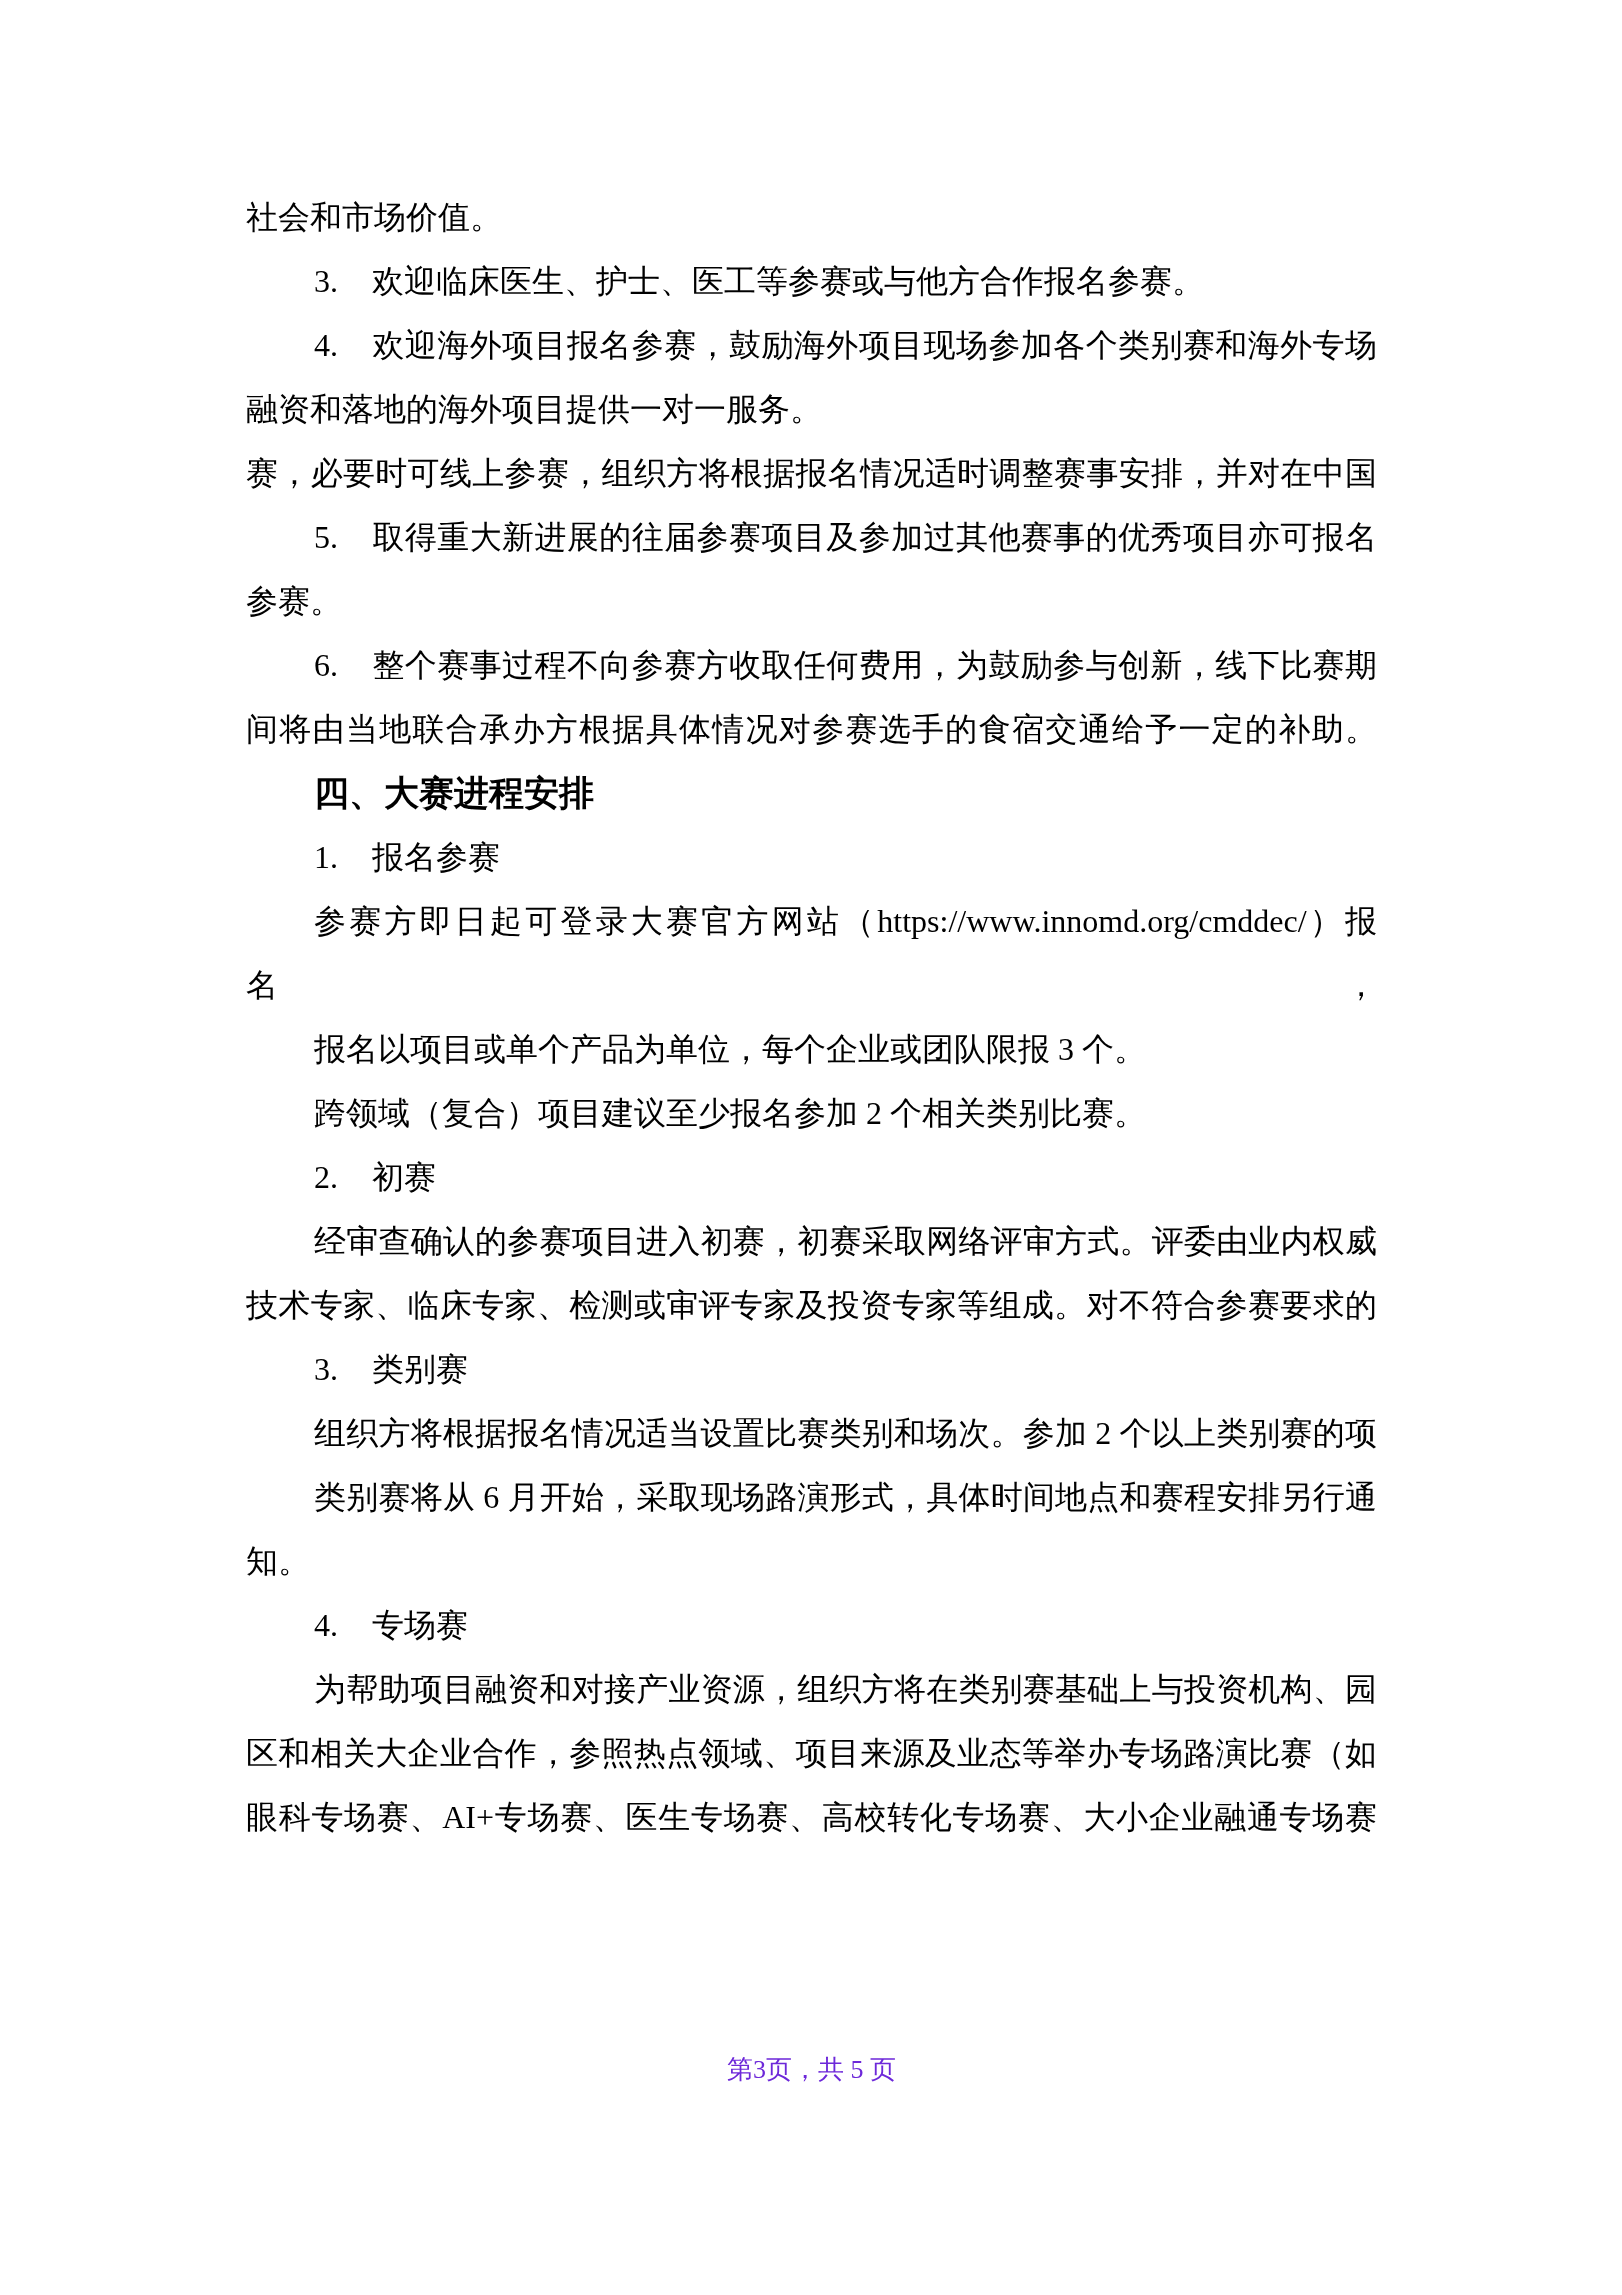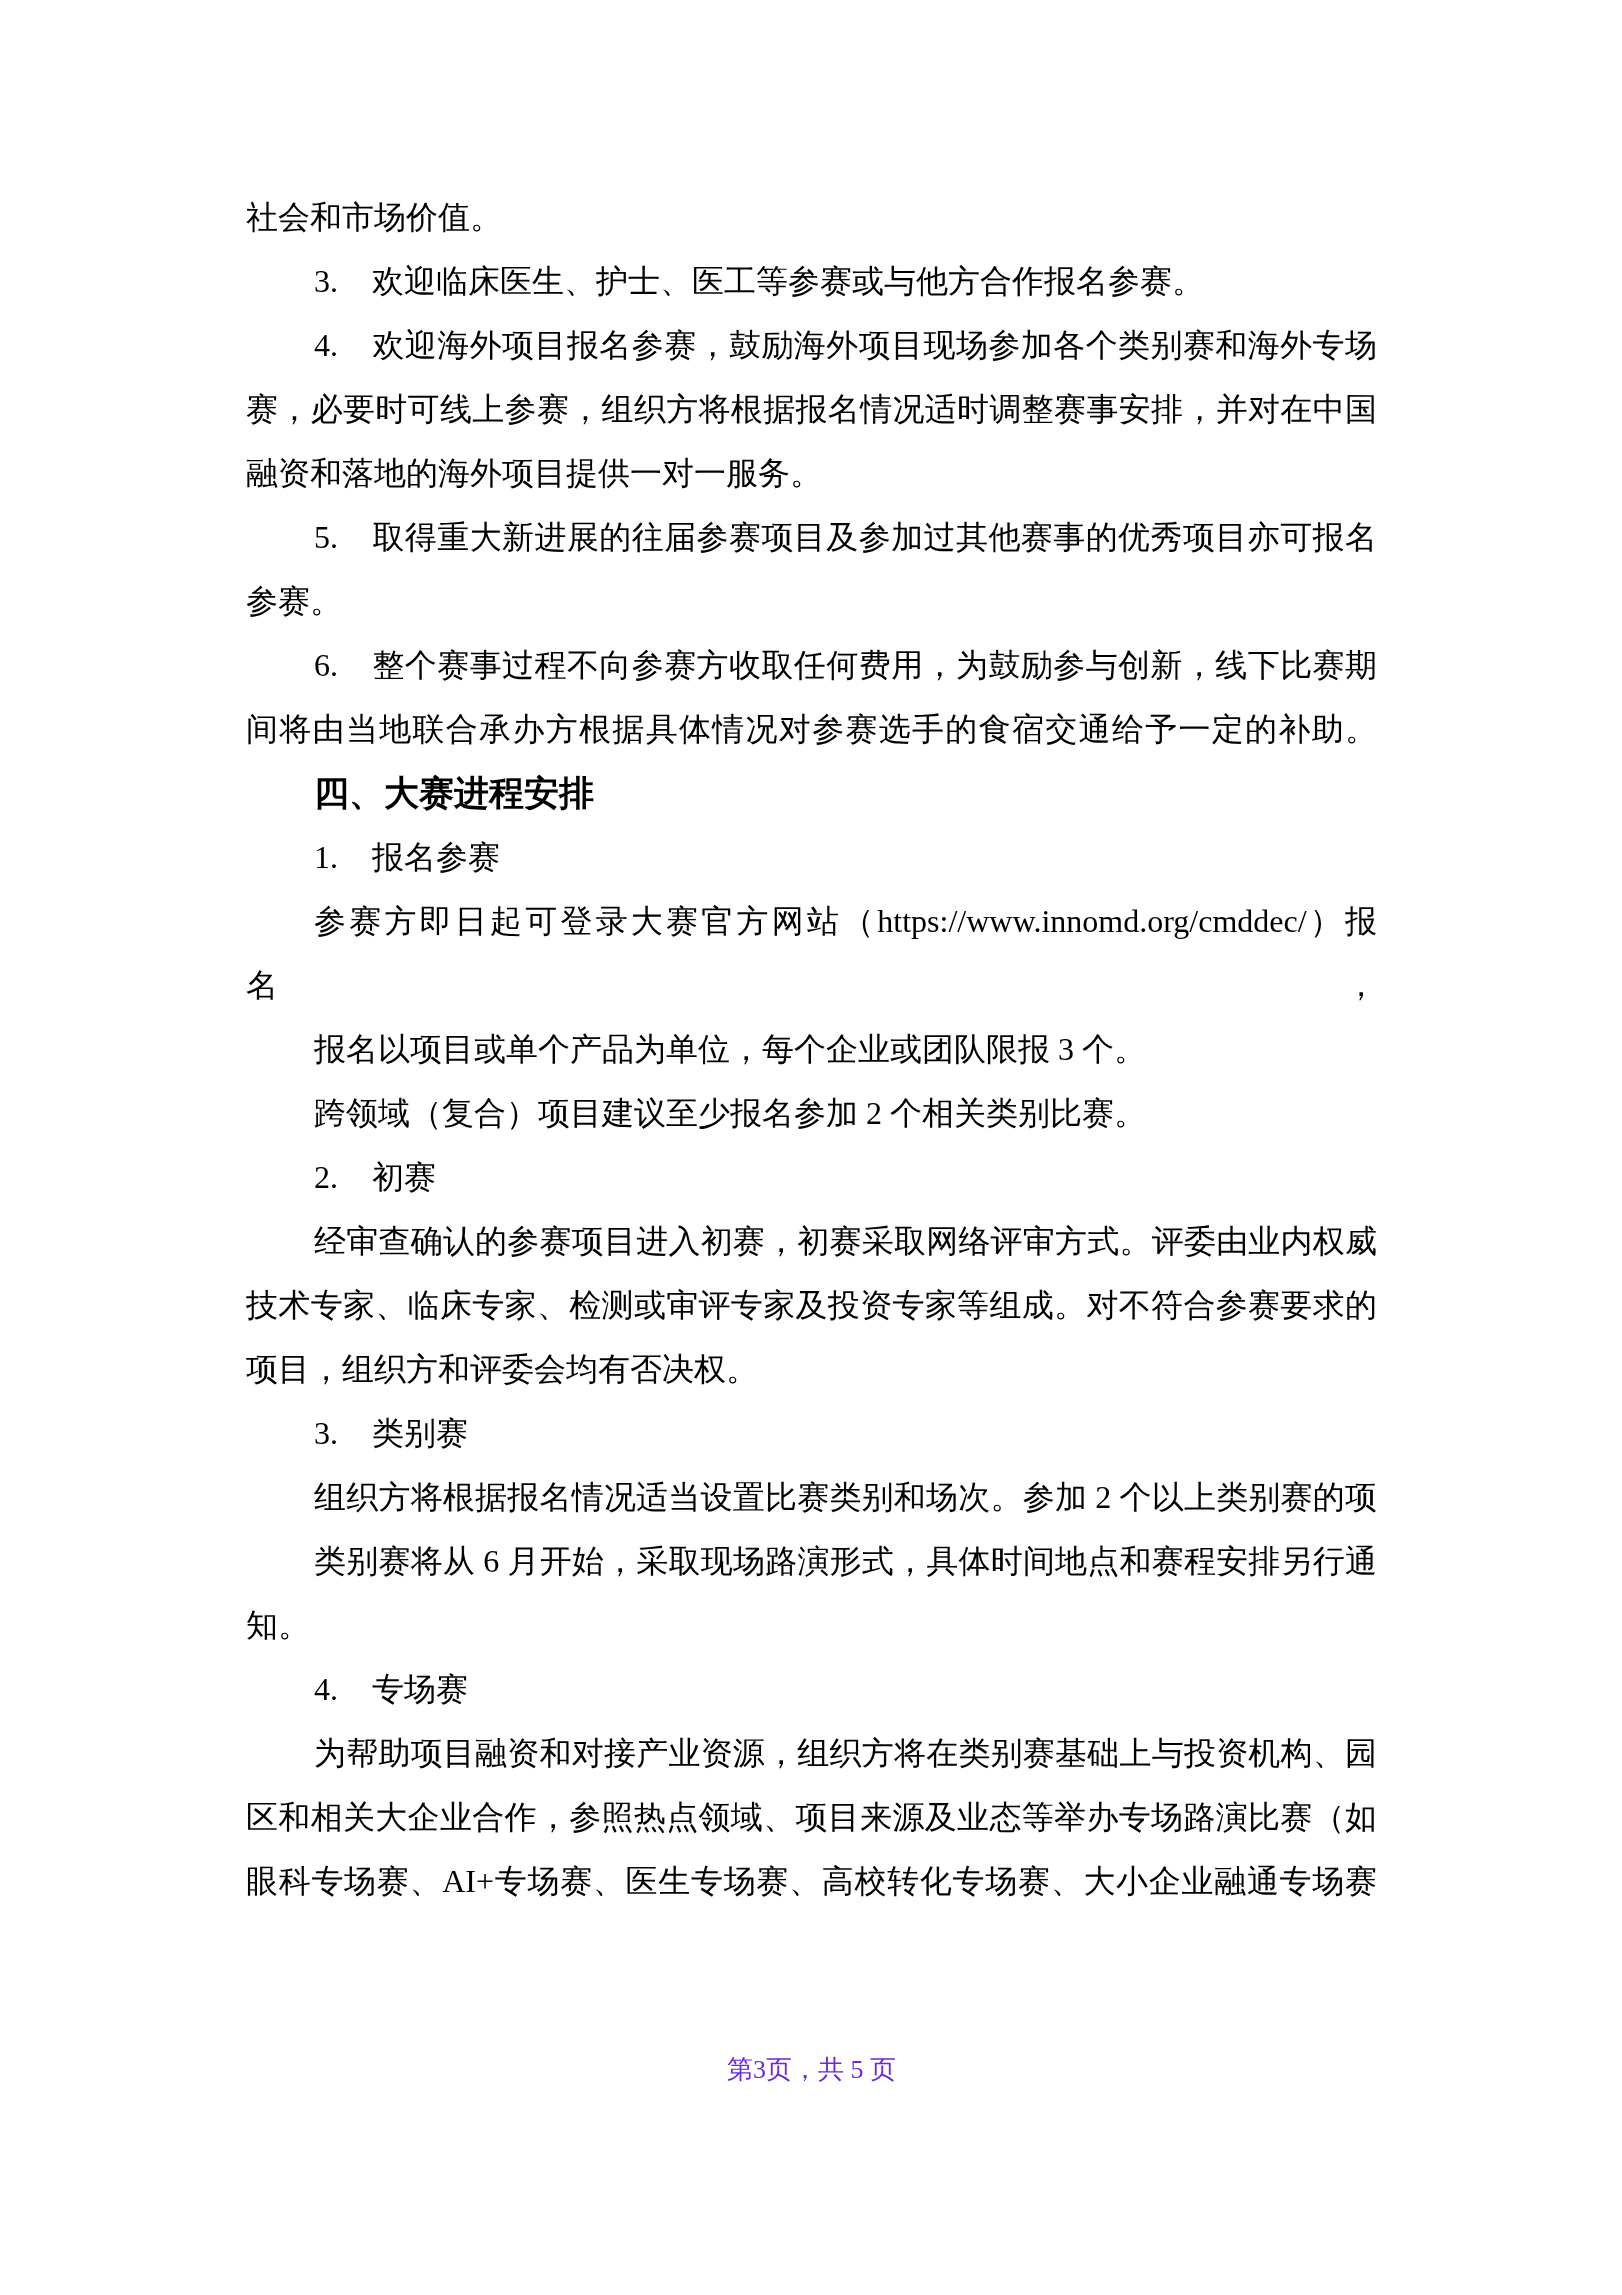--- a/index.html
+++ b/index.html
@@ -72,23 +72,23 @@
 
 <div class="page">
   <div class="content">
 
     <div class="line">社会和市场价值。</div>
 
     <div class="line num-line"><span class="num">3.</span><span>欢迎临床医生、护士、医工等参赛或与他方合作报名参赛。</span></div>
 
     <div class="line num-line fill"><span class="num">4.</span><span>欢迎海外项目报名参赛，鼓励海外项目现场参加各个类别赛和海外专场</span></div>
 
+    <div class="line">融资和落地的海外项目提供一对一服务。</div>
+
     <div class="line fill">赛，必要时可线上参赛，组织方将根据报名情况适时调整赛事安排，并对在中国</div>
-
-    <div class="line">融资和落地的海外项目提供一对一服务。</div>
 
     <div class="line num-line fill"><span class="num">5.</span><span>取得重大新进展的往届参赛项目及参加过其他赛事的优秀项目亦可报名</span></div>
 
     <div class="line">参赛。</div>
 
     <div class="line num-line fill"><span class="num">6.</span><span>整个赛事过程不向参赛方收取任何费用，为鼓励参与创新，线下比赛期</span></div>
 
     <div class="line fill">间将由当地联合承办方根据具体情况对参赛选手的食宿交通给予一定的补助。</div>
 
     <div class="line heading indent">四、大赛进程安排</div>
@@ -101,21 +101,20 @@
     <div class="line indent">报名以项目或单个产品为单位，每个企业或团队限报 3 个。</div>
 
     <div class="line indent">跨领域（复合）项目建议至少报名参加 2 个相关类别比赛。</div>
 
     <div class="line num-line"><span class="num">2.</span><span>初赛</span></div>
 
     <div class="line indent fill">经审查确认的参赛项目进入初赛，初赛采取网络评审方式。评委由业内权威</div>
 
     <div class="line fill">技术专家、临床专家、检测或审评专家及投资专家等组成。对不符合参赛要求的</div>
 
-    <div class="line">项目，组织方和评委会均有否决权。</div>
 
     <div class="line num-line"><span class="num">3.</span><span>类别赛</span></div>
 
     <div class="line indent fill">组织方将根据报名情况适当设置比赛类别和场次。参加 2 个以上类别赛的项</div>
 
 
     <div class="line indent fill">类别赛将从 6 月开始，采取现场路演形式，具体时间地点和赛程安排另行通</div>
 
     <div class="line">知。</div>
 

